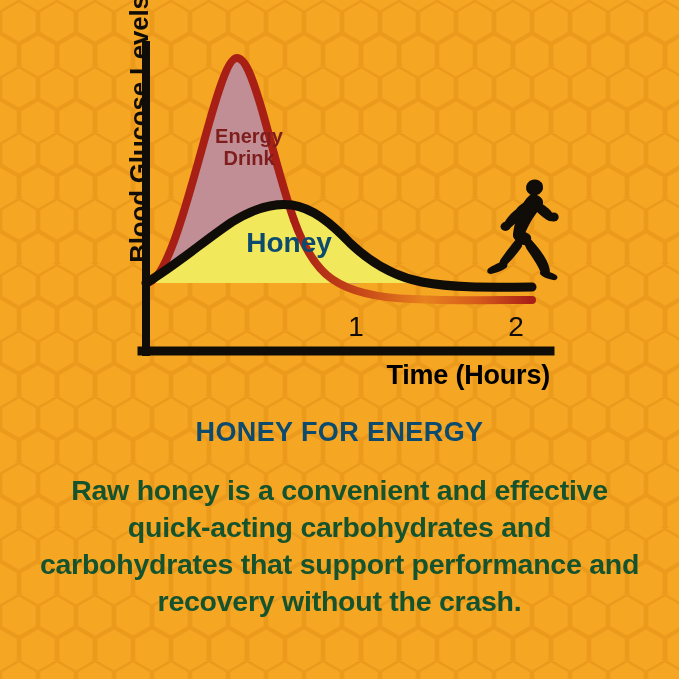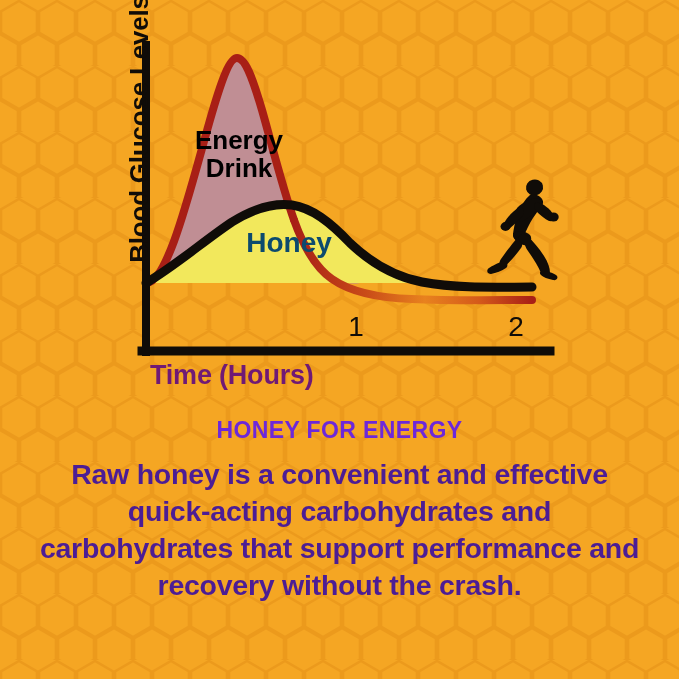--- a/index.html
+++ b/index.html
@@ -57,43 +57,43 @@
     line-height: 34px;
     white-space: nowrap;
     z-index: 4;
   }
 
   .axis-label-x {
     position: absolute;
     left: 150px;
     top: 360px;
     width: 400px;
-    text-align: left;
+    text-align: right;
     font-size: 27px;
     font-weight: bold;
-    color: #701a75;
+    color: #000000;
     letter-spacing: -0.2px;
     z-index: 4;
   }
 
   .curve-label {
     position: absolute;
     font-weight: bold;
     z-index: 5;
     text-align: center;
     line-height: 1.08;
     white-space: nowrap;
   }
 
   .curve-label-energy {
-    left: 179px;
+    left: 189px;
     top: 126px;
     width: 120px;
-    font-size: 26px;
-    color: #000000;
+    font-size: 20px;
+    color: #7f1d1d;
   }
 
   .curve-label-honey {
     left: 229px;
     top: 228px;
     width: 120px;
     font-size: 28px;
     color: #0c4a6e;
   }
 
@@ -113,32 +113,32 @@
   .text-block {
     position: absolute;
     left: 0;
     top: 418px;
     width: 679px;
     z-index: 3;
     text-align: center;
   }
 
   .headline {
-    font-size: 23px;
-    font-weight: bold;
-    color: #6d28d9;
+    font-size: 27px;
+    font-weight: bold;
+    color: #0c4a6e;
     letter-spacing: 0.4px;
-    margin: 0 0 13px 0;
+    margin: 0 0 24px 0;
     line-height: 1.1;
   }
 
   .body-copy {
     font-size: 28.5px;
     font-weight: bold;
-    color: #4c1d95;
+    color: #14532d;
     line-height: 1.30;
     padding: 0 26px;
     letter-spacing: -0.25px;
   }
   .body-line { display: block; }
 </style>
 </head>
 <body>
 
 <div id="infographic">

